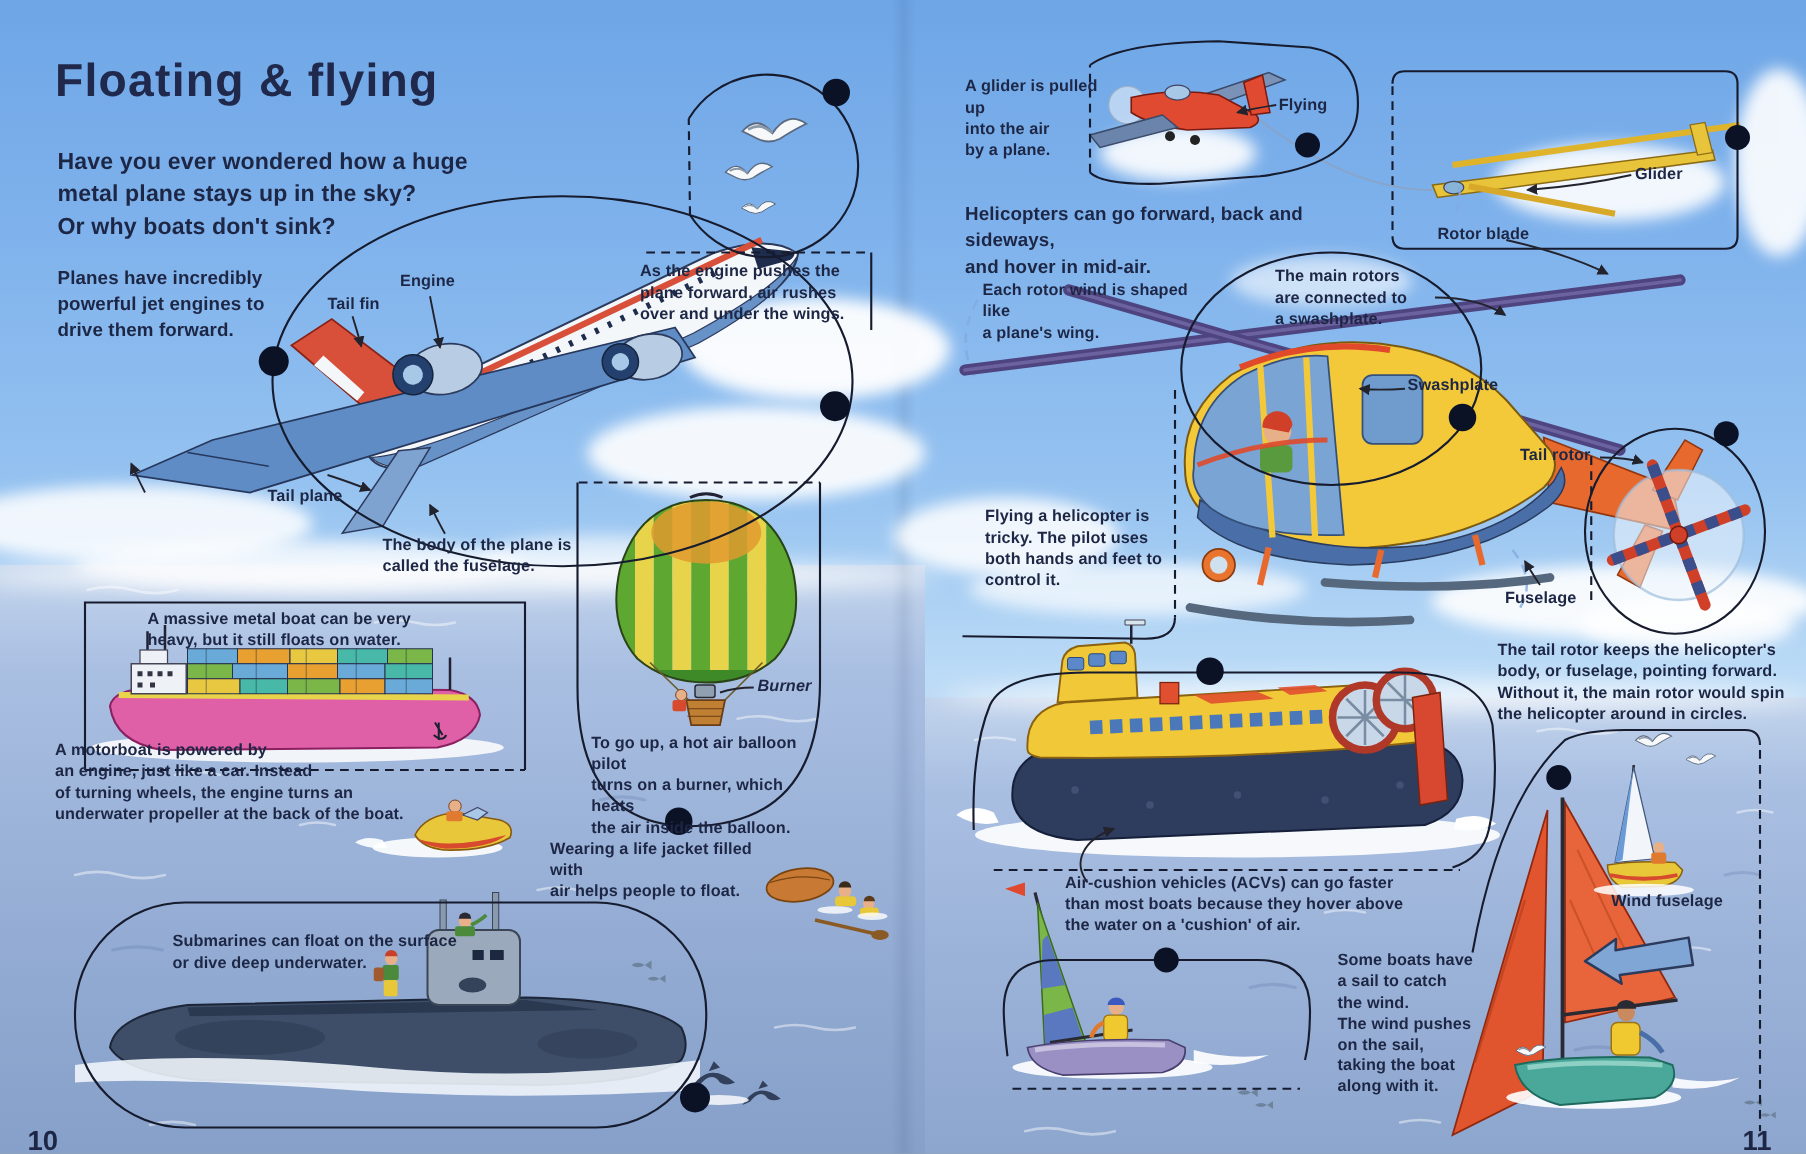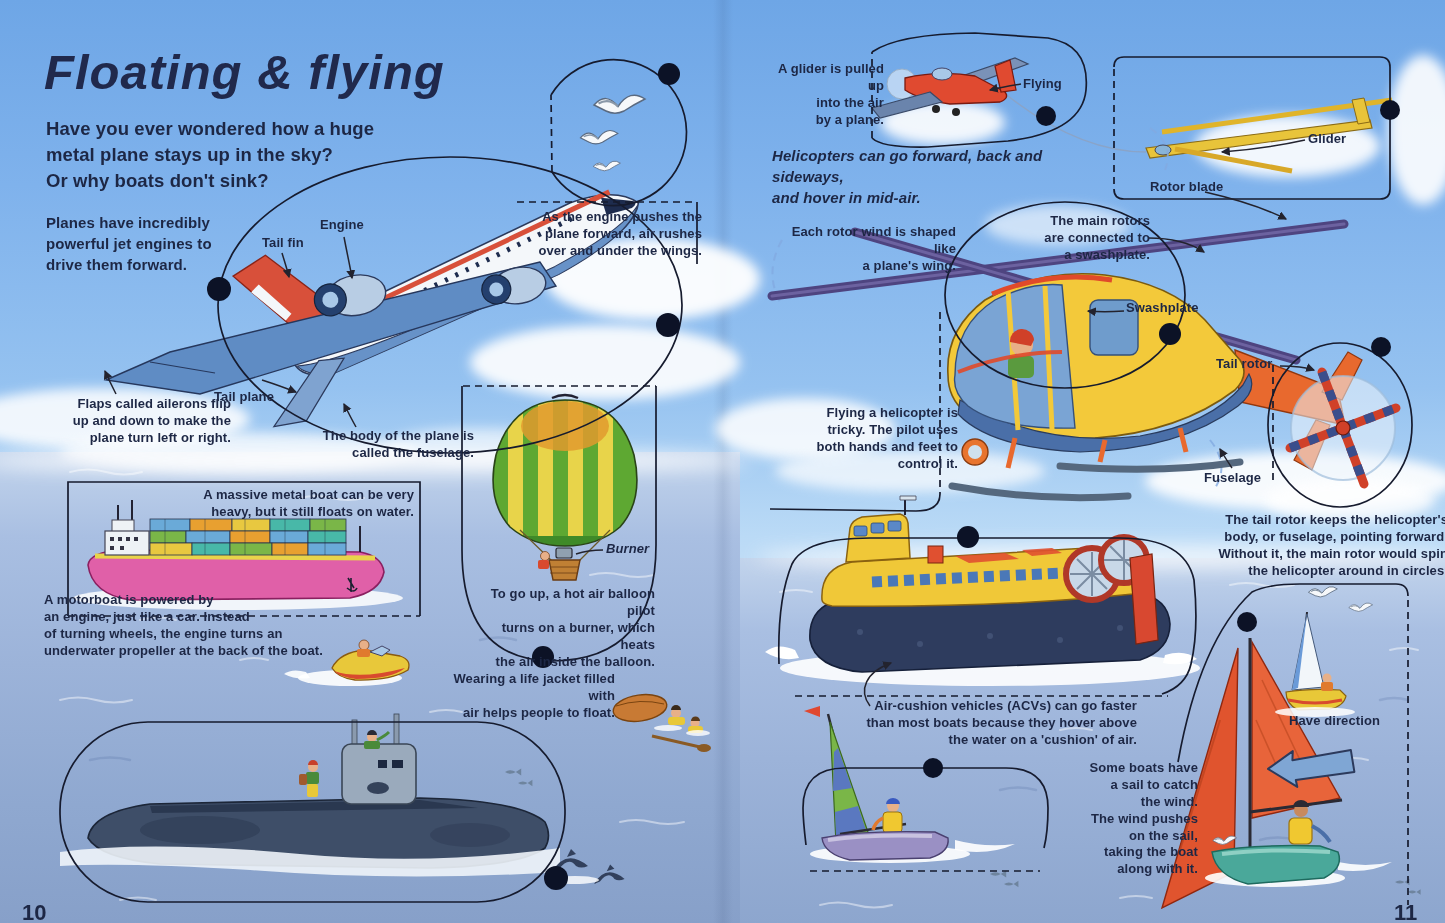--- a/index.html
+++ b/index.html
@@ -10,25 +10,25 @@
   .sea.l{left:0;top:452px;width:740px;height:471px;
     background:linear-gradient(180deg,#c2d4ec 0%,#a9bfe2 18%,#9cb3d9 45%,#8fa8d0 75%,#87a0c9 100%);}
   .sea.r{left:740px;top:558px;width:705px;height:365px;
     background:linear-gradient(180deg,#c2d4ec 0%,#a9bfe2 20%,#9cb3d9 55%,#8da6ce 100%);}
   .gutter{position:absolute;left:713px;top:0;width:20px;height:923px;
     background:linear-gradient(90deg,rgba(40,60,100,0) 0%,rgba(40,60,100,.10) 50%,rgba(40,60,100,0) 100%);}
   .cloud{position:absolute;background:#fff;border-radius:50%;filter:blur(6px);}
   svg.art{position:absolute;left:0;top:0;}
   .txt{position:absolute;color:#1d2745;font-weight:700;font-size:13px;line-height:1.3;
     white-space:pre-line;letter-spacing:.1px;}
-  .txt.c{text-align:right;}
+  .txt.c{text-align:left;}
   .txt.mid{font-size:15px;line-height:1.4;}
   .intro{font-size:18.5px;line-height:1.4;}
-  .title{position:absolute;color:#20294c;font-weight:700;font-size:49px;letter-spacing:1px;
-    font-family:"Liberation Sans",sans-serif;font-style:italic;}
+  .title{position:absolute;color:#20294c;font-weight:700;font-size:37px;letter-spacing:1px;
+    font-family:"Liberation Sans",sans-serif;}
   .pagenum{position:absolute;color:#1d2745;font-weight:700;font-size:22px;margin-top:28px;}
 </style>
 </head>
 <body>
 
 <div id="stage">
 
   <div class="sea l"></div>
   <div class="sea r"></div>
   <div class="gutter"></div>
@@ -481,45 +481,44 @@
   <div class="txt mid" style="left:46px;top:212px;width:230px;">Planes have incredibly
 powerful jet engines to
 drive them forward.</div>
 
   <div class="txt" style="left:320px;top:217px;">Engine</div>
   <div class="txt" style="left:262px;top:235px;">Tail fin</div>
   <div class="txt c" style="left:512px;top:209px;width:190px;">As the engine pushes the
 plane forward, air rushes
 over and under the wings.</div>
   <div class="txt" style="left:214px;top:389px;">Tail plane</div>
-  <div class="txt c" style="left:36px;top:396px;width:195px;">Flaps called ailerons flip
-up and down to make the
-plane turn left or right.</div>
   <div class="txt c" style="left:306px;top:428px;width:168px;">The body of the plane is
 called the fuselage.</div>
 
   <div class="txt c" style="left:118px;top:487px;width:296px;">A massive metal boat can be very
 heavy, but it still floats on water.</div>
   <div class="txt" style="left:44px;top:592px;width:310px;">A motorboat is powered by
 an engine, just like a car. Instead
 of turning wheels, the engine turns an
 underwater propeller at the back of the boat.</div>
   <div class="txt" style="left:606px;top:541px;font-style:italic;">Burner</div>
   <div class="txt c" style="left:473px;top:586px;width:182px;">To go up, a hot air balloon pilot
 turns on a burner, which heats
 the air inside the balloon.</div>
   <div class="txt c" style="left:440px;top:671px;width:175px;">Wearing a life jacket filled with
 air helps people to float.</div>
+  <div class="txt c" style="left:138px;top:745px;width:296px;">Submarines can float on the surface
+or dive deep underwater.</div>
 
   <div class="txt c" style="left:772px;top:61px;width:112px;">A glider is pulled up
 into the air
 by a plane.</div>
   <div class="txt" style="left:1023px;top:76px;">Flying</div>
   <div class="txt" style="left:1308px;top:131px;">Glider</div>
-  <div class="txt mid" style="left:772px;top:145px;width:340px;font-style:italic;">Helicopters can go forward, back and sideways,
+  <div class="txt mid" style="left:772px;top:161px;width:340px;">Helicopters can go forward, back and sideways,
 and hover in mid-air.</div>
 
   <div class="txt" style="left:1150px;top:179px;">Rotor blade</div>
   <div class="txt c" style="left:786px;top:224px;width:170px;">Each rotor wind is shaped like
 a plane's wing.</div>
   <div class="txt c" style="left:1020px;top:213px;width:130px;">The main rotors
 are connected to
 a swashplate.</div>
   <div class="txt" style="left:1126px;top:300px;">Swashplate</div>
   <div class="txt" style="left:1216px;top:356px;">Tail rotor</div>
@@ -536,17 +535,17 @@
   <div class="txt c" style="left:852px;top:698px;width:285px;">Air-cushion vehicles (ACVs) can go faster
 than most boats because they hover above
 the water on a 'cushion' of air.</div>
   <div class="txt c" style="left:1070px;top:760px;width:128px;">Some boats have
 a sail to catch
 the wind.
 The wind pushes
 on the sail,
 taking the boat
 along with it.</div>
-  <div class="txt" style="left:1289px;top:713px;">Have direction</div>
+  <div class="txt" style="left:1289px;top:713px;">Wind fuselage</div>
 
   <div class="pagenum" style="left:22px;top:872px;">10</div>
   <div class="pagenum" style="left:1394px;top:872px;">11</div>
 </div>
 
 </body></html>

